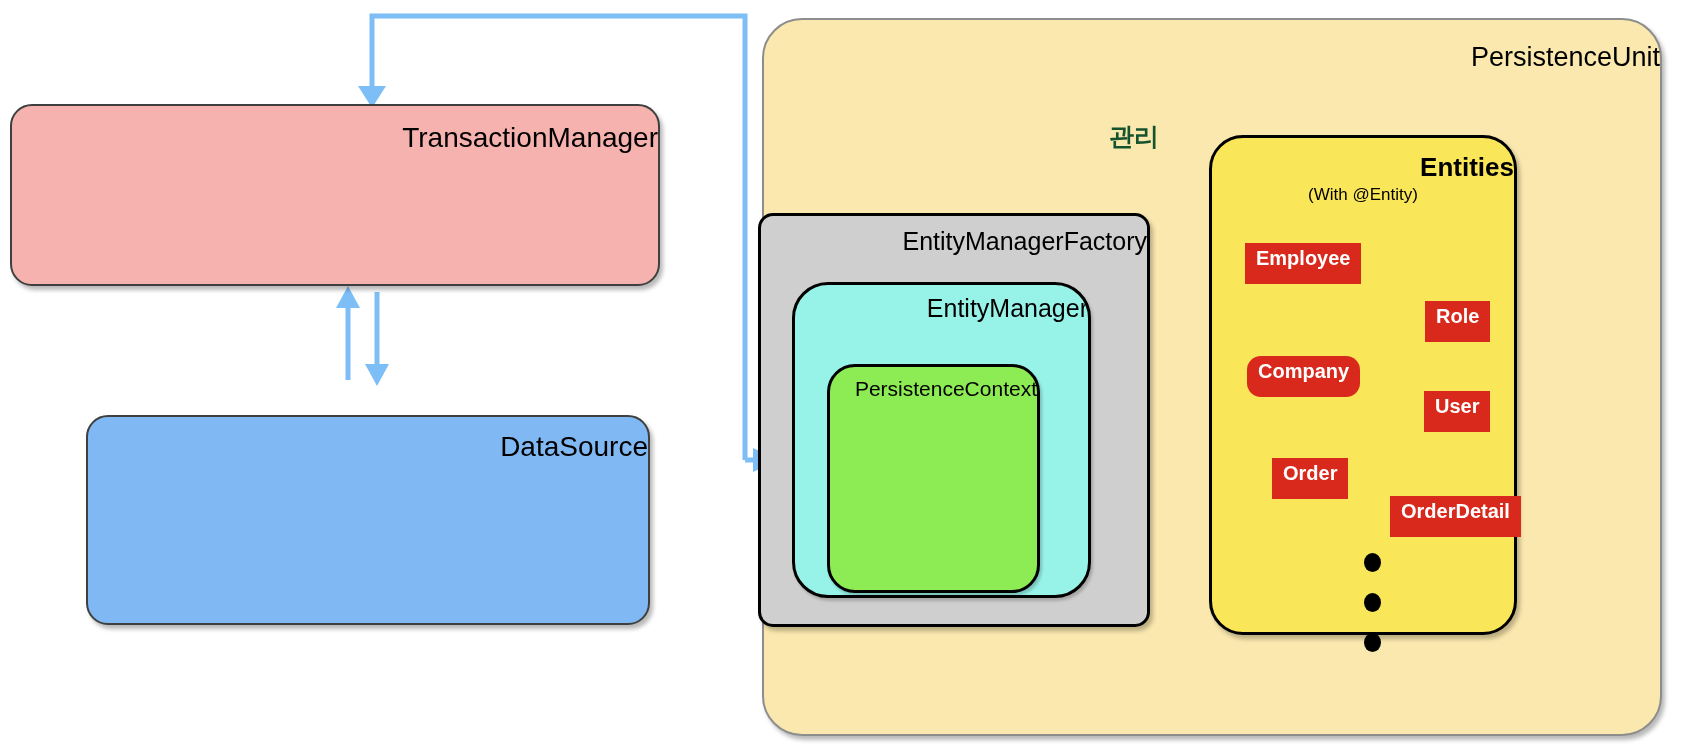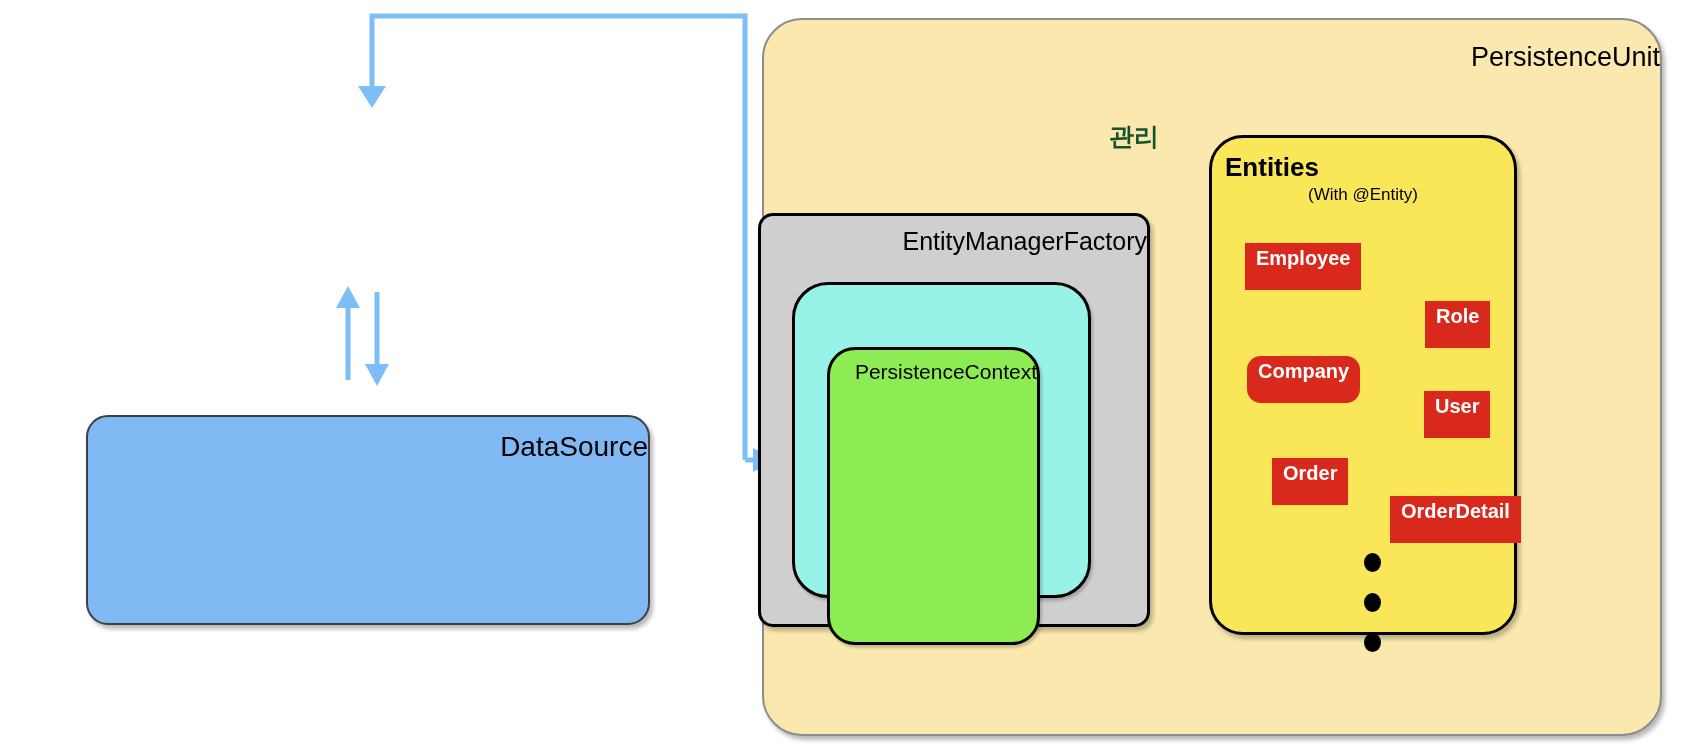--- a/index.html
+++ b/index.html
@@ -68,53 +68,53 @@
   #entity-manager{
     left:31px; top:66px; width:299px; height:316px;
     background:#97F2E8;
     border:3px solid #000;
     border-radius:36px;
     box-shadow:2px 3px 3px rgba(0,0,0,.2);
   }
   #entity-manager .caption{top:9px;font-size:25px;}
 
   #persistence-context{
-    left:32px; top:62px; width:213px; height:298px;
+    left:32px; top:79px; width:213px; height:229px;
     background:#8DEB54;
     border:3px solid #000;
     border-radius:28px;
     box-shadow:2px 3px 3px rgba(0,0,0,.2);
     padding-left:44px;
   }
   #persistence-context .caption{top:10px;font-size:21px;}
 
   #entities-box{
     left:1207px; top:133px; width:308px; height:500px;
     background:#FAE659;
     border:3px solid #000;
     border-radius:34px;
     box-shadow:3px 4px 4px rgba(0,0,0,.25);
   }
   #entities-title{
     position:absolute;left:0;right:0;top:14px;
-    text-align:left;font-size:26px;font-weight:bold;color:#000;margin-left:13px;
+    text-align:right;font-size:26px;font-weight:bold;color:#000;
   }
   #entities-subtitle{
     position:absolute;left:0;right:0;top:47px;
     text-align:center;font-size:17px;color:#000000;
   }
 
   
   .entity-chip{
     position:absolute;
     background:#D9291C;
     color:#fff;
     font-weight:bold;
     font-size:20px;
-    padding:5px 11px 22px 11px;
+    padding:5px 11px 16px 11px;
     white-space:nowrap;
     line-height:1;
     box-sizing:border-box;
   }
 
   
   .dot{
     position:absolute;
     width:17px;height:19px;
     border-radius:50%;
@@ -175,33 +175,37 @@
       <path class="edge-line" d="M945,208 L945,96 L1366,96 L1366,110"></path>
       <polygon class="edge-head" points="1352,110 1380,110 1366,134"></polygon>
     </g>
 
     <g>
       <path class="edge-line" d="M1266,420 L1030,458"></path>
       <polygon class="edge-head" points="1032,446 1032,472 1005,461"></polygon>
     </g>
   </svg>
 
+  <div class="node" id="transaction-manager">
+    <div class="caption">TransactionManager</div>
+  </div>
 
   <div class="node" id="data-source">
     <div class="caption">DataSource</div>
   </div>
 
   <div class="node" id="persistence-unit">
 
     <div class="caption">PersistenceUnit</div>
 
     <div class="node" id="entity-manager-factory" style="left:-6px;top:193px;">
       <div class="caption">EntityManagerFactory</div>
 
       <div class="node" id="entity-manager">
+        <div class="caption">EntityManager</div>
 
         <div class="node" id="persistence-context">
           <div class="caption">PersistenceContext</div>
         </div>
       </div>
     </div>
 
     <div class="node" id="entities-box" style="left:445px;top:115px;">
 
       <div id="entities-title">Entities</div>

